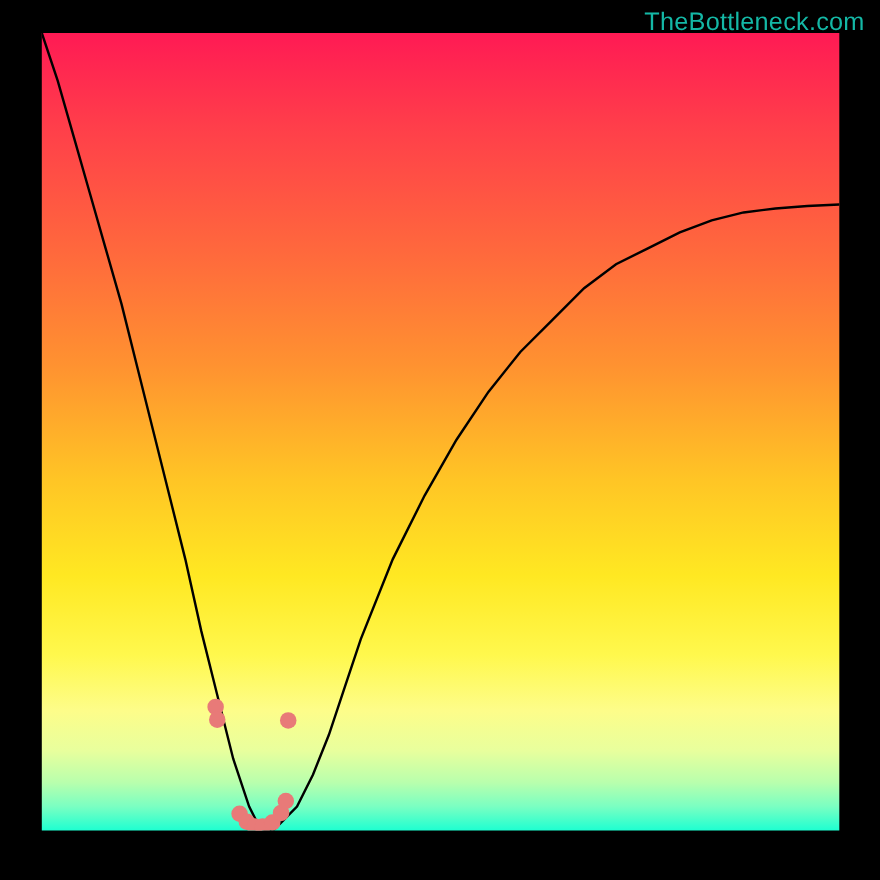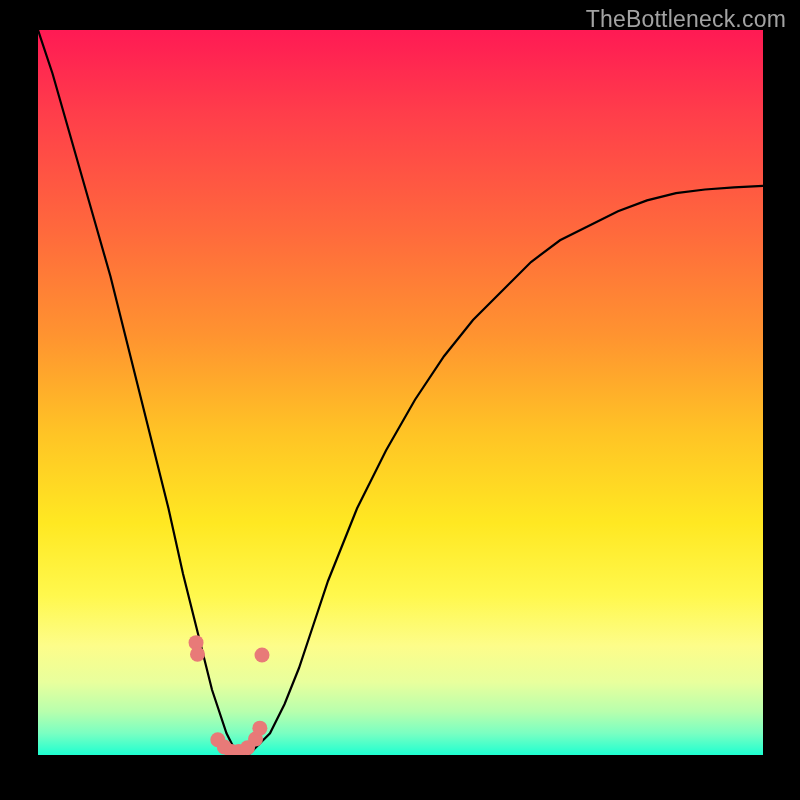--- a/index.html
+++ b/index.html
@@ -40,21 +40,21 @@
       #7affc2 97%,
       #1effd1 100%
     );
   }
   .watermark {
     position: absolute;
     top: 6px;
     right: 14px;
     font-size: 23px;
     font-weight: 500;
-    color: #a3a3a3;
+    color: #14b8a6;
     letter-spacing: 0.2px;
     user-select: none;
   }
   svg.curve {
     position: absolute;
     left: 0;
     top: 0;
     width: 725px;
     height: 725px;
     pointer-events: none;

